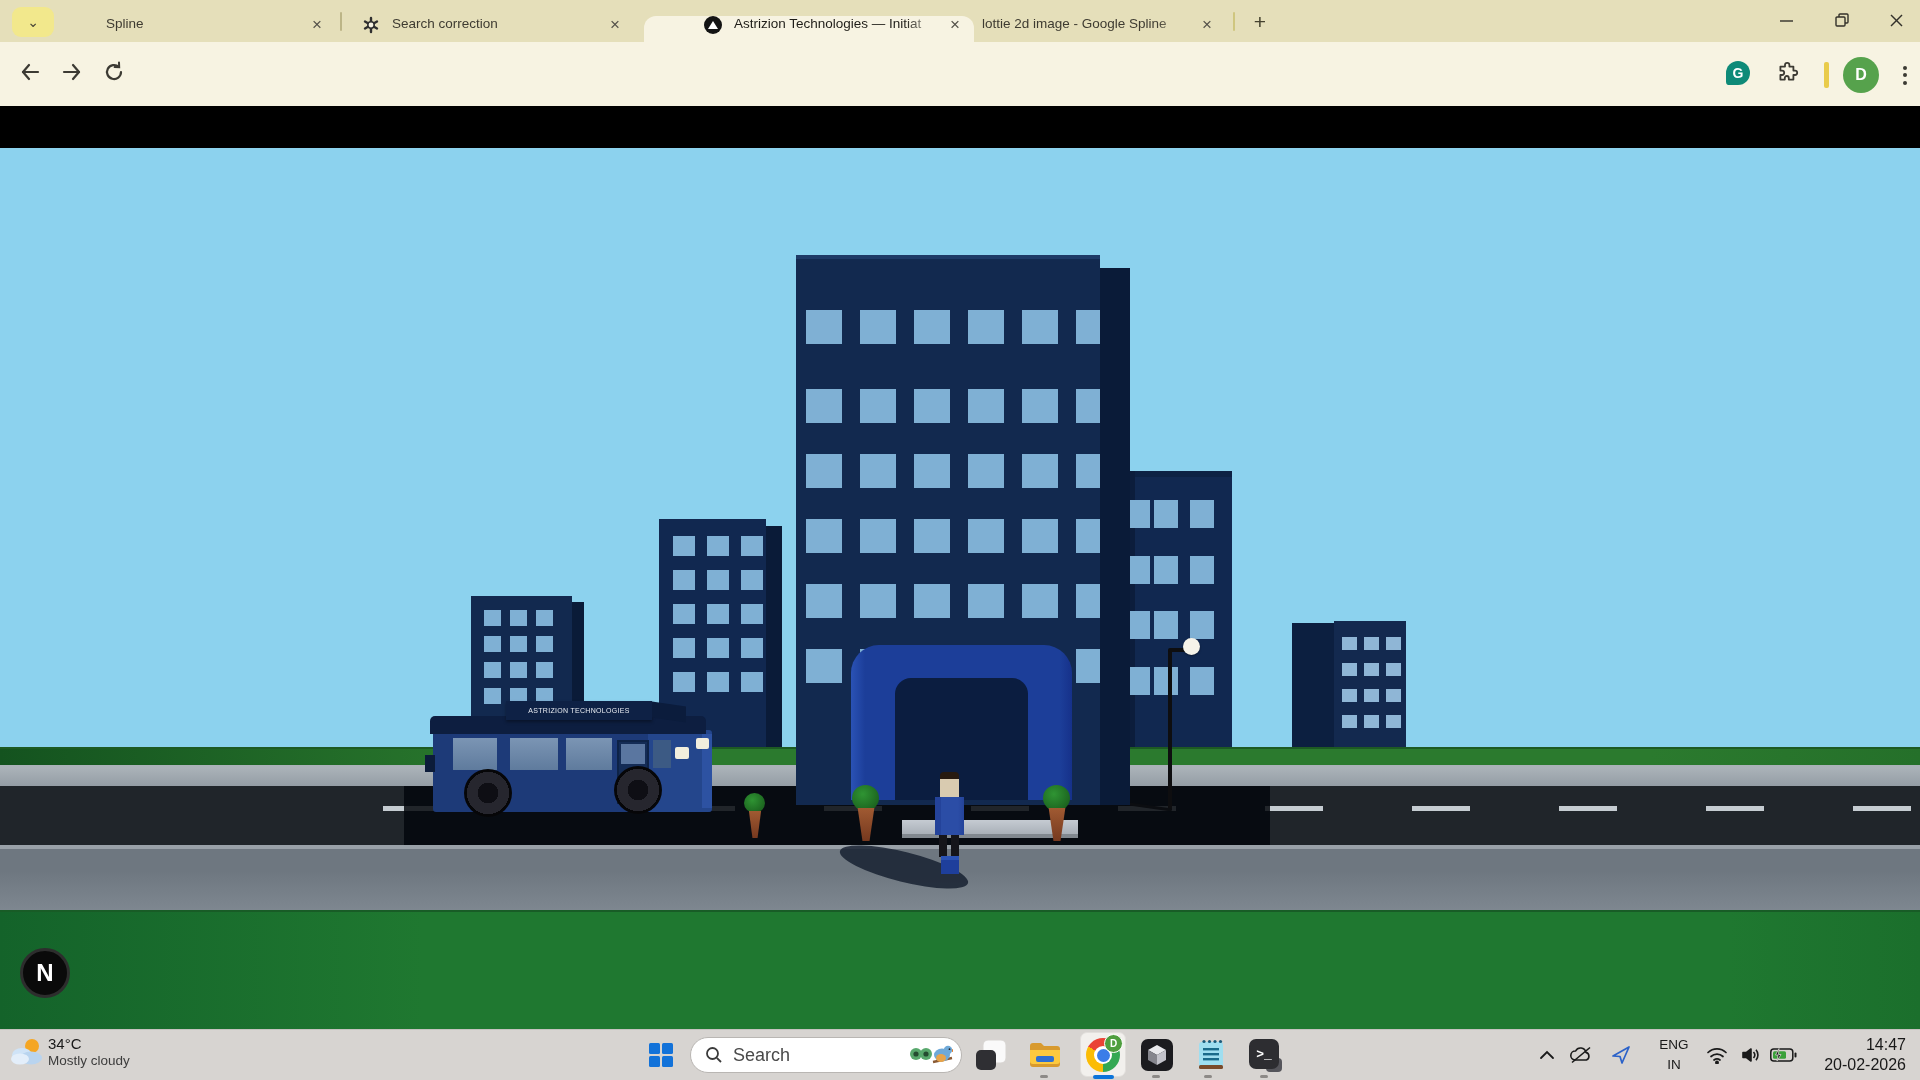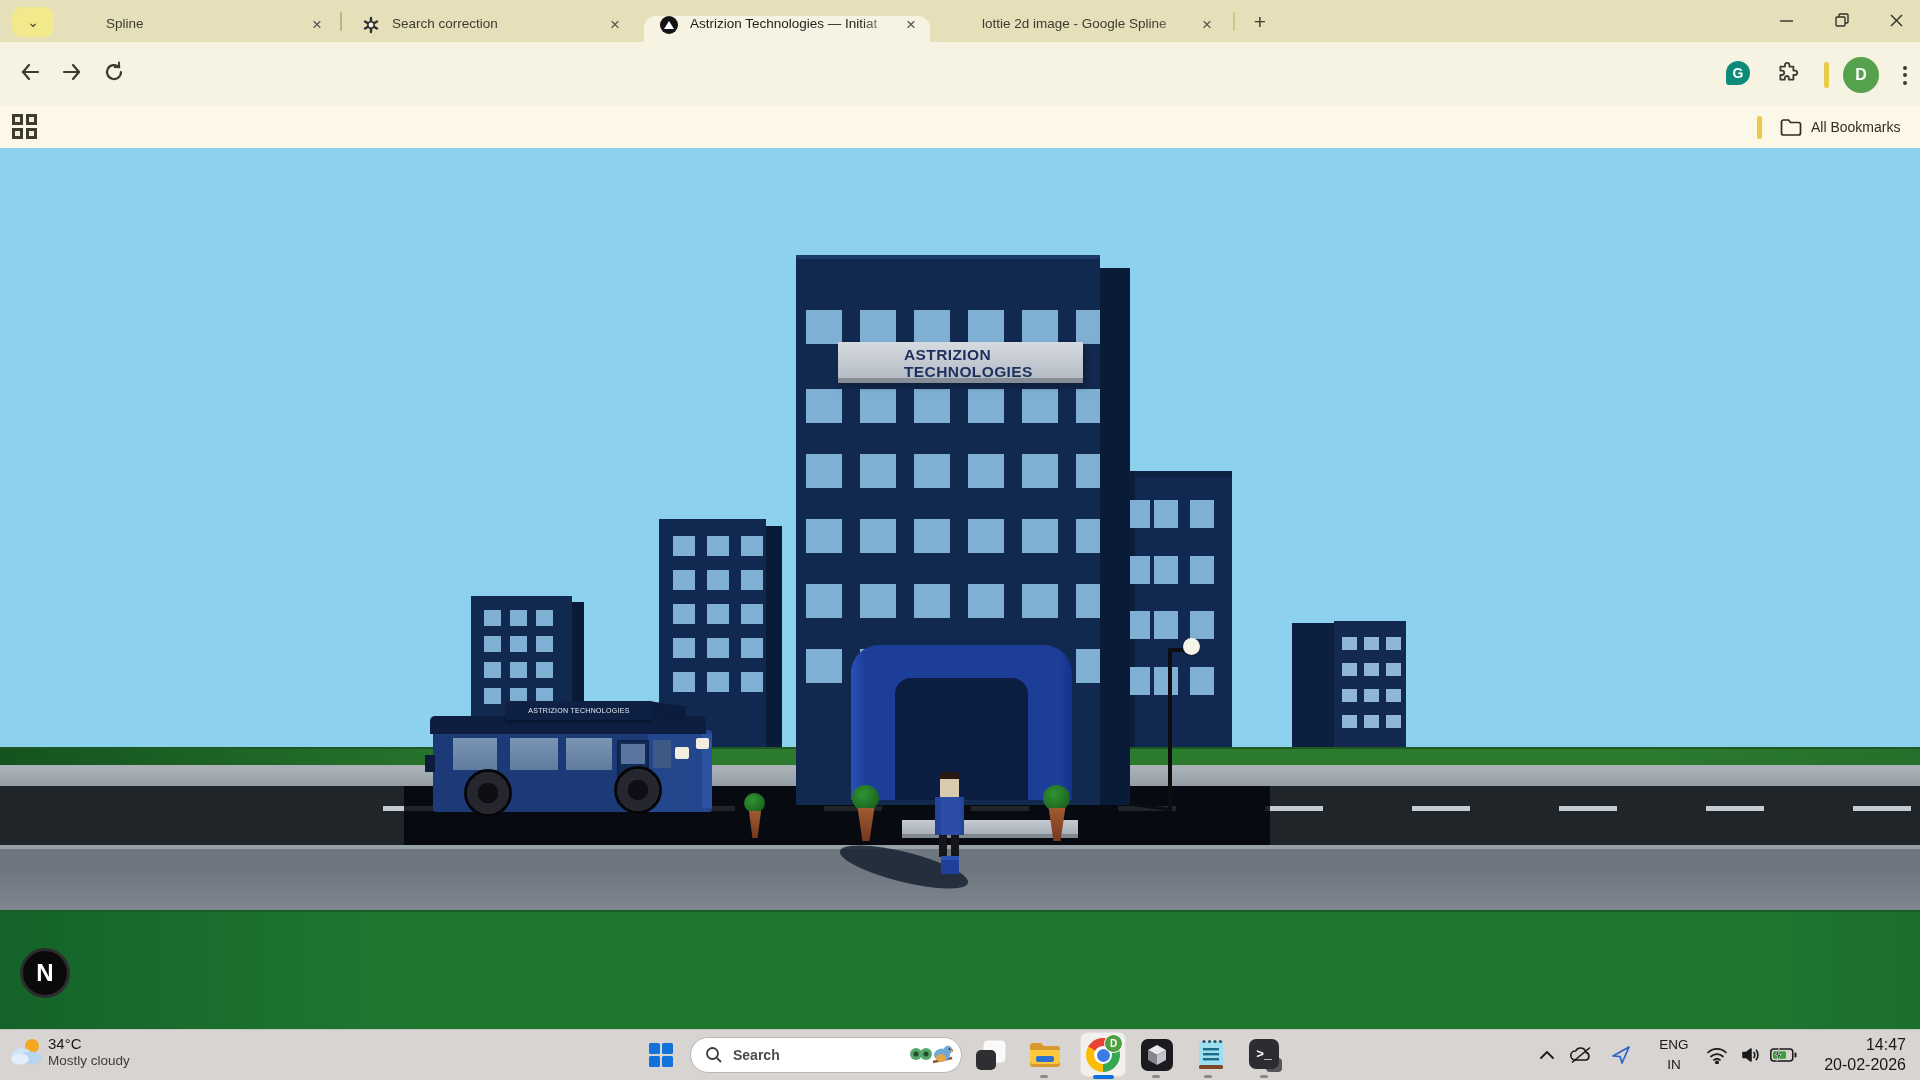--- a/index.html
+++ b/index.html
@@ -62,21 +62,21 @@
     color:#e8ecf2;font-size:7px;letter-spacing:.3px;white-space:nowrap;}
   #n-badge{left:20px;top:800px;width:50px;height:50px;border-radius:50%;background:#0a0a0a;border:3px solid #2d2d2d;
     box-sizing:border-box;display:flex;align-items:center;justify-content:center;color:#fff;font-size:24px;font-weight:700;}
   
   #taskbar{left:0;top:1029px;width:1920px;height:51px;background:#d7d4d1;border-top:1px solid #c5c2bf;}
   #weather{left:8px;top:5px;display:flex;align-items:center;gap:4px;}
   #wtemp{font-size:15px;color:#191919;}
   #wdesc{font-size:13.5px;color:#3d3d3d;margin-top:1px;}
   #search-pill{left:690px;top:7px;width:272px;height:36px;background:#fff;border:1px solid #b9b6b3;border-radius:18px;
     box-sizing:border-box;display:flex;align-items:center;}
-  #search-pill span{margin-left:10px;font-size:14px;color:#4a4a4a;font-weight:bold;}
+  #search-pill span{margin-left:10px;font-size:18px;color:#4a4a4a;}
   .tbicon{top:8px;width:34px;height:34px;display:flex;align-items:center;justify-content:center;}
   .rundot{top:45px;width:8px;height:3px;border-radius:2px;background:#8d8a87;}
   #chrome-bg{left:1080px;top:2px;width:46px;height:45px;background:#f2f0ed;border:1px solid #e2dfdc;border-radius:7px;box-sizing:border-box;}
   #chrome-pill{left:1093px;top:45px;width:21px;height:4px;border-radius:2px;background:#0b74da;}
   .trayic{top:8px;width:30px;height:34px;display:flex;align-items:center;justify-content:center;}
   #lang{left:1652px;top:5px;width:44px;text-align:center;font-size:13.5px;color:#191919;line-height:20px;}
   #clock{left:1820px;top:5px;width:86px;text-align:right;font-size:16px;color:#191919;line-height:20px;}
   svg{display:block;}
 </style>
 </head>
@@ -102,21 +102,21 @@
           <line x1="9" y1="2" x2="9" y2="16"></line>
               <line x1="3" y1="5.5" x2="15" y2="12.5"></line>
               <line x1="15" y1="5.5" x2="3" y2="12.5"></line>
             </g>
           <circle cx="9" cy="9" r="3.2" fill="#f7f3e2" stroke="#2f2f2f" stroke-width="1.6"></circle>
           </svg>
       </span>
       <span class="title">Search correction</span>
       <span class="close">×</span>
     </div>
-    <div class="tab active abs" style="left:644px;width:286px;">
+    <div class="tab active abs" style="left:644px;width:286px;padding-left:44px;">
       <span class="fav">
           <span class="fav-ver"></span>
         </span>
       <span class="title">Astrizion Technologies — Initiat</span>
       <span class="close">×</span>
     </div>
     <div class="tab abs" style="left:936px;width:290px;">
       <span class="fav"><span class="fav-g"></span></span>
       <span class="title">lottie 2d image - Google Spline</span>
       <span class="close">×</span>
@@ -172,35 +172,20 @@
     </div>
     <div id="accent-bar-1" class="abs"></div>
     <div id="avatar" class="abs">D</div>
     <div id="kebab" class="abs">
         <i></i>
         <i></i>
         <i></i>
       </div>
   </div>
 
-  <div id="bookmarks" class="abs">
-    <div id="apps-grid" class="abs">
-        <i></i>
-        <i></i>
-        <i></i>
-        <i></i>
-      </div>
-    <div id="accent-bar-2" class="abs"></div>
-    <div id="all-bm" class="abs">
-      <svg width="22" height="19" viewBox="0 0 22 19" fill="none" stroke="#2f2d26" stroke-width="1.7">
-          <path d="M1.5 4 a2 2 0 0 1 2 -2 h5 l2 2.5 h8 a2 2 0 0 1 2 2 v8.5 a2 2 0 0 1 -2 2 h-15 a2 2 0 0 1 -2 -2 z"></path>
-        </svg>
-      <span>All Bookmarks</span>
-    </div>
-  </div>
 
   <div id="scene" class="abs">
 
     <div class="bld" id="bld-left" style="left:471px;top:448px;width:113px;height:154px;">
       <div class="abs" style="left:0;top:0;width:101px;height:154px;background:#12294f;"></div>
       <div class="abs" style="left:101px;top:6px;width:12px;height:148px;background:#0a1b38;"></div>
     <div class="win" style="left: 13px; top: 14px; width: 17px; height: 16px; background: rgb(127, 176, 212); position: absolute;"></div>
         <div class="win" style="left: 13px; top: 40px; width: 17px; height: 16px; background: rgb(127, 176, 212); position: absolute;"></div>
         <div class="win" style="left: 13px; top: 66px; width: 17px; height: 16px; background: rgb(127, 176, 212); position: absolute;"></div>
         <div class="win" style="left: 13px; top: 92px; width: 17px; height: 16px; background: rgb(127, 176, 212); position: absolute;"></div>
@@ -327,24 +312,20 @@
           <div class="win" style="left: 226px; top: 390px; width: 36px; height: 34px; background: rgb(127, 176, 212); position: absolute;"></div>
           <div class="win" style="left: 280px; top: 51px; width: 36px; height: 34px; background: rgb(127, 176, 212); position: absolute;"></div>
           <div class="win" style="left: 280px; top: 130px; width: 36px; height: 34px; background: rgb(127, 176, 212); position: absolute;"></div>
           <div class="win" style="left: 280px; top: 195px; width: 36px; height: 34px; background: rgb(127, 176, 212); position: absolute;"></div>
           <div class="win" style="left: 280px; top: 260px; width: 36px; height: 34px; background: rgb(127, 176, 212); position: absolute;"></div>
           <div class="win" style="left: 280px; top: 325px; width: 36px; height: 34px; background: rgb(127, 176, 212); position: absolute;"></div>
           <div class="win" style="left: 280px; top: 390px; width: 36px; height: 34px; background: rgb(127, 176, 212); position: absolute;"></div>
         </div>
       <div class="abs" style="left:304px;top:13px;width:30px;height:537px;background:#0a1b38;"></div>
     </div>
-    <div id="sign" class="abs">
-      <div>ASTRIZION</div>
-      <div>TECHNOLOGIES</div>
-    </div>
 
     <div class="abs" style="left:851px;top:497px;width:221px;height:155px;border-radius:28px 28px 0 0;background:linear-gradient(90deg,#2a52b5 0,#1c3e99 14px,#1c3e99 calc(100% - 12px),#16318a);"></div>
     <div class="abs" style="left:895px;top:530px;width:133px;height:122px;border-radius:16px 16px 0 0;background:#0b1d40;"></div>
     <div class="abs" style="left:902px;top:672px;width:176px;height:18px;background:linear-gradient(#c5cbd2,#a9b0b8);border-bottom:4px solid #81888f;box-sizing:border-box;"></div>
 
     <div>
       <div class="abs" style="left:852px;top:637px;width:27px;height:26px;border-radius:50%;background:radial-gradient(circle at 40% 35%,#2f9433,#155318);"></div>
       <div class="abs" style="left:855px;top:660px;width:22px;height:33px;background:linear-gradient(#a05a32,#76391f);clip-path:polygon(12% 0,88% 0,66% 100%,34% 100%);"></div>
     </div>
     <div>

